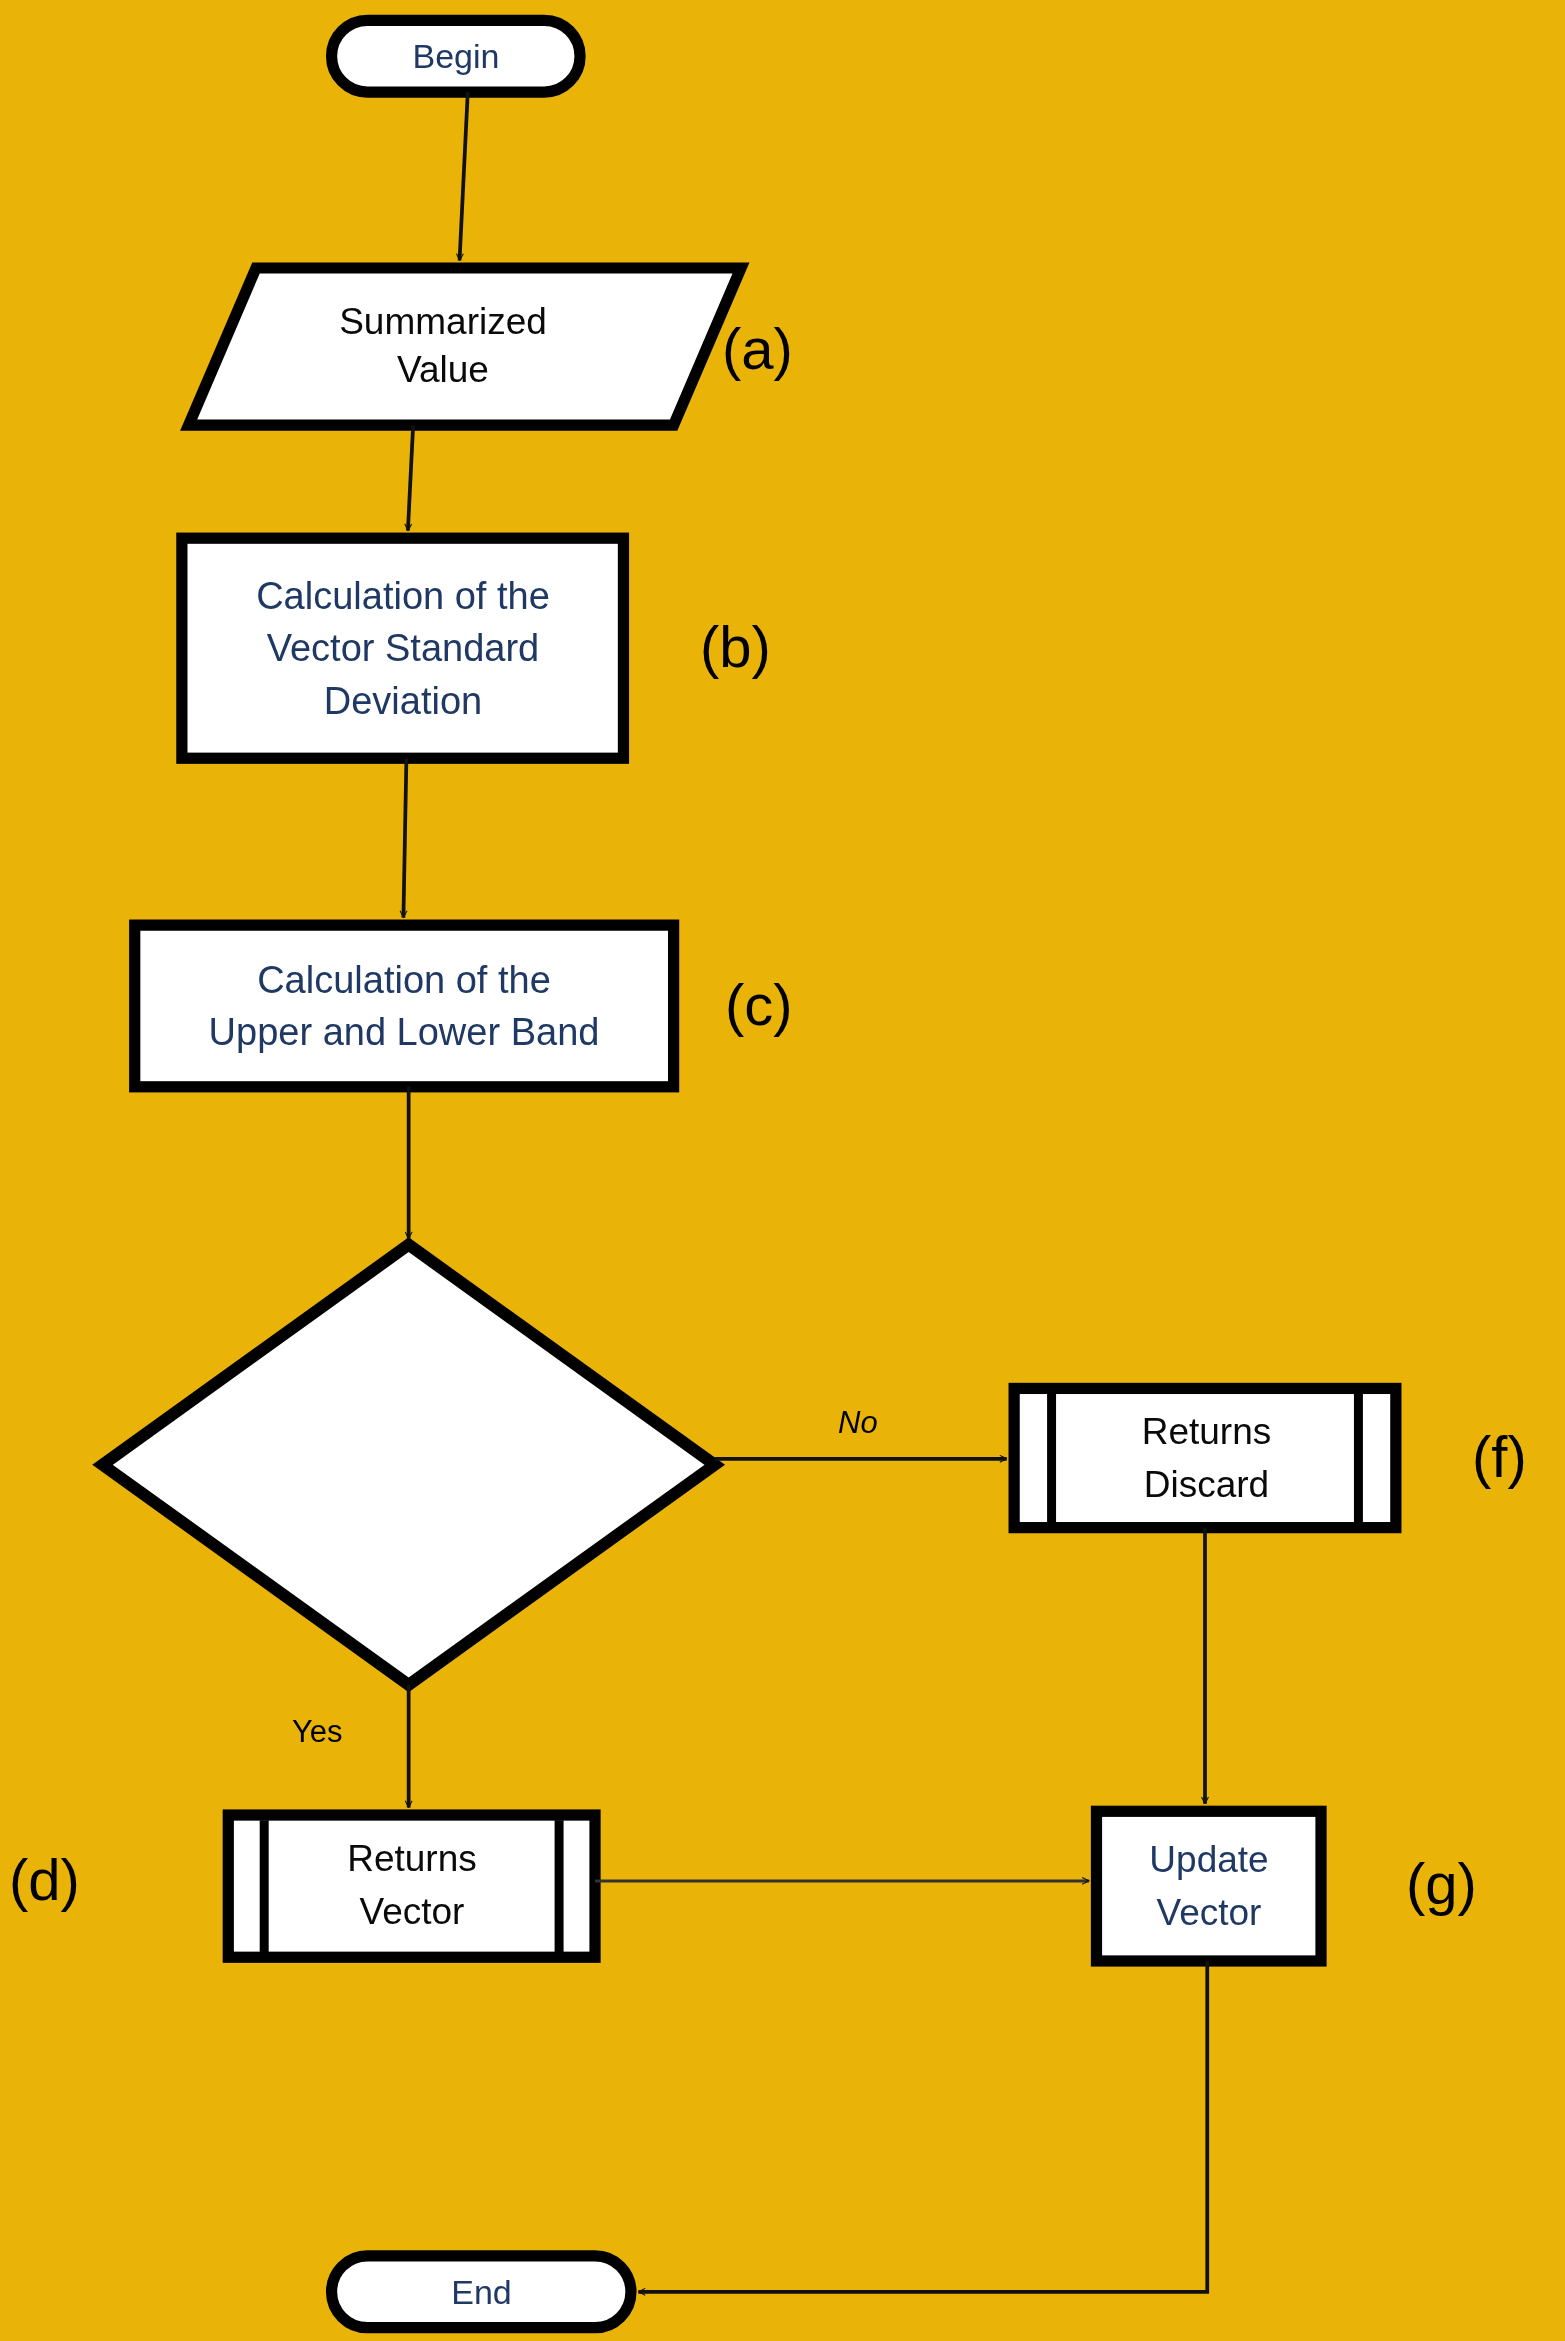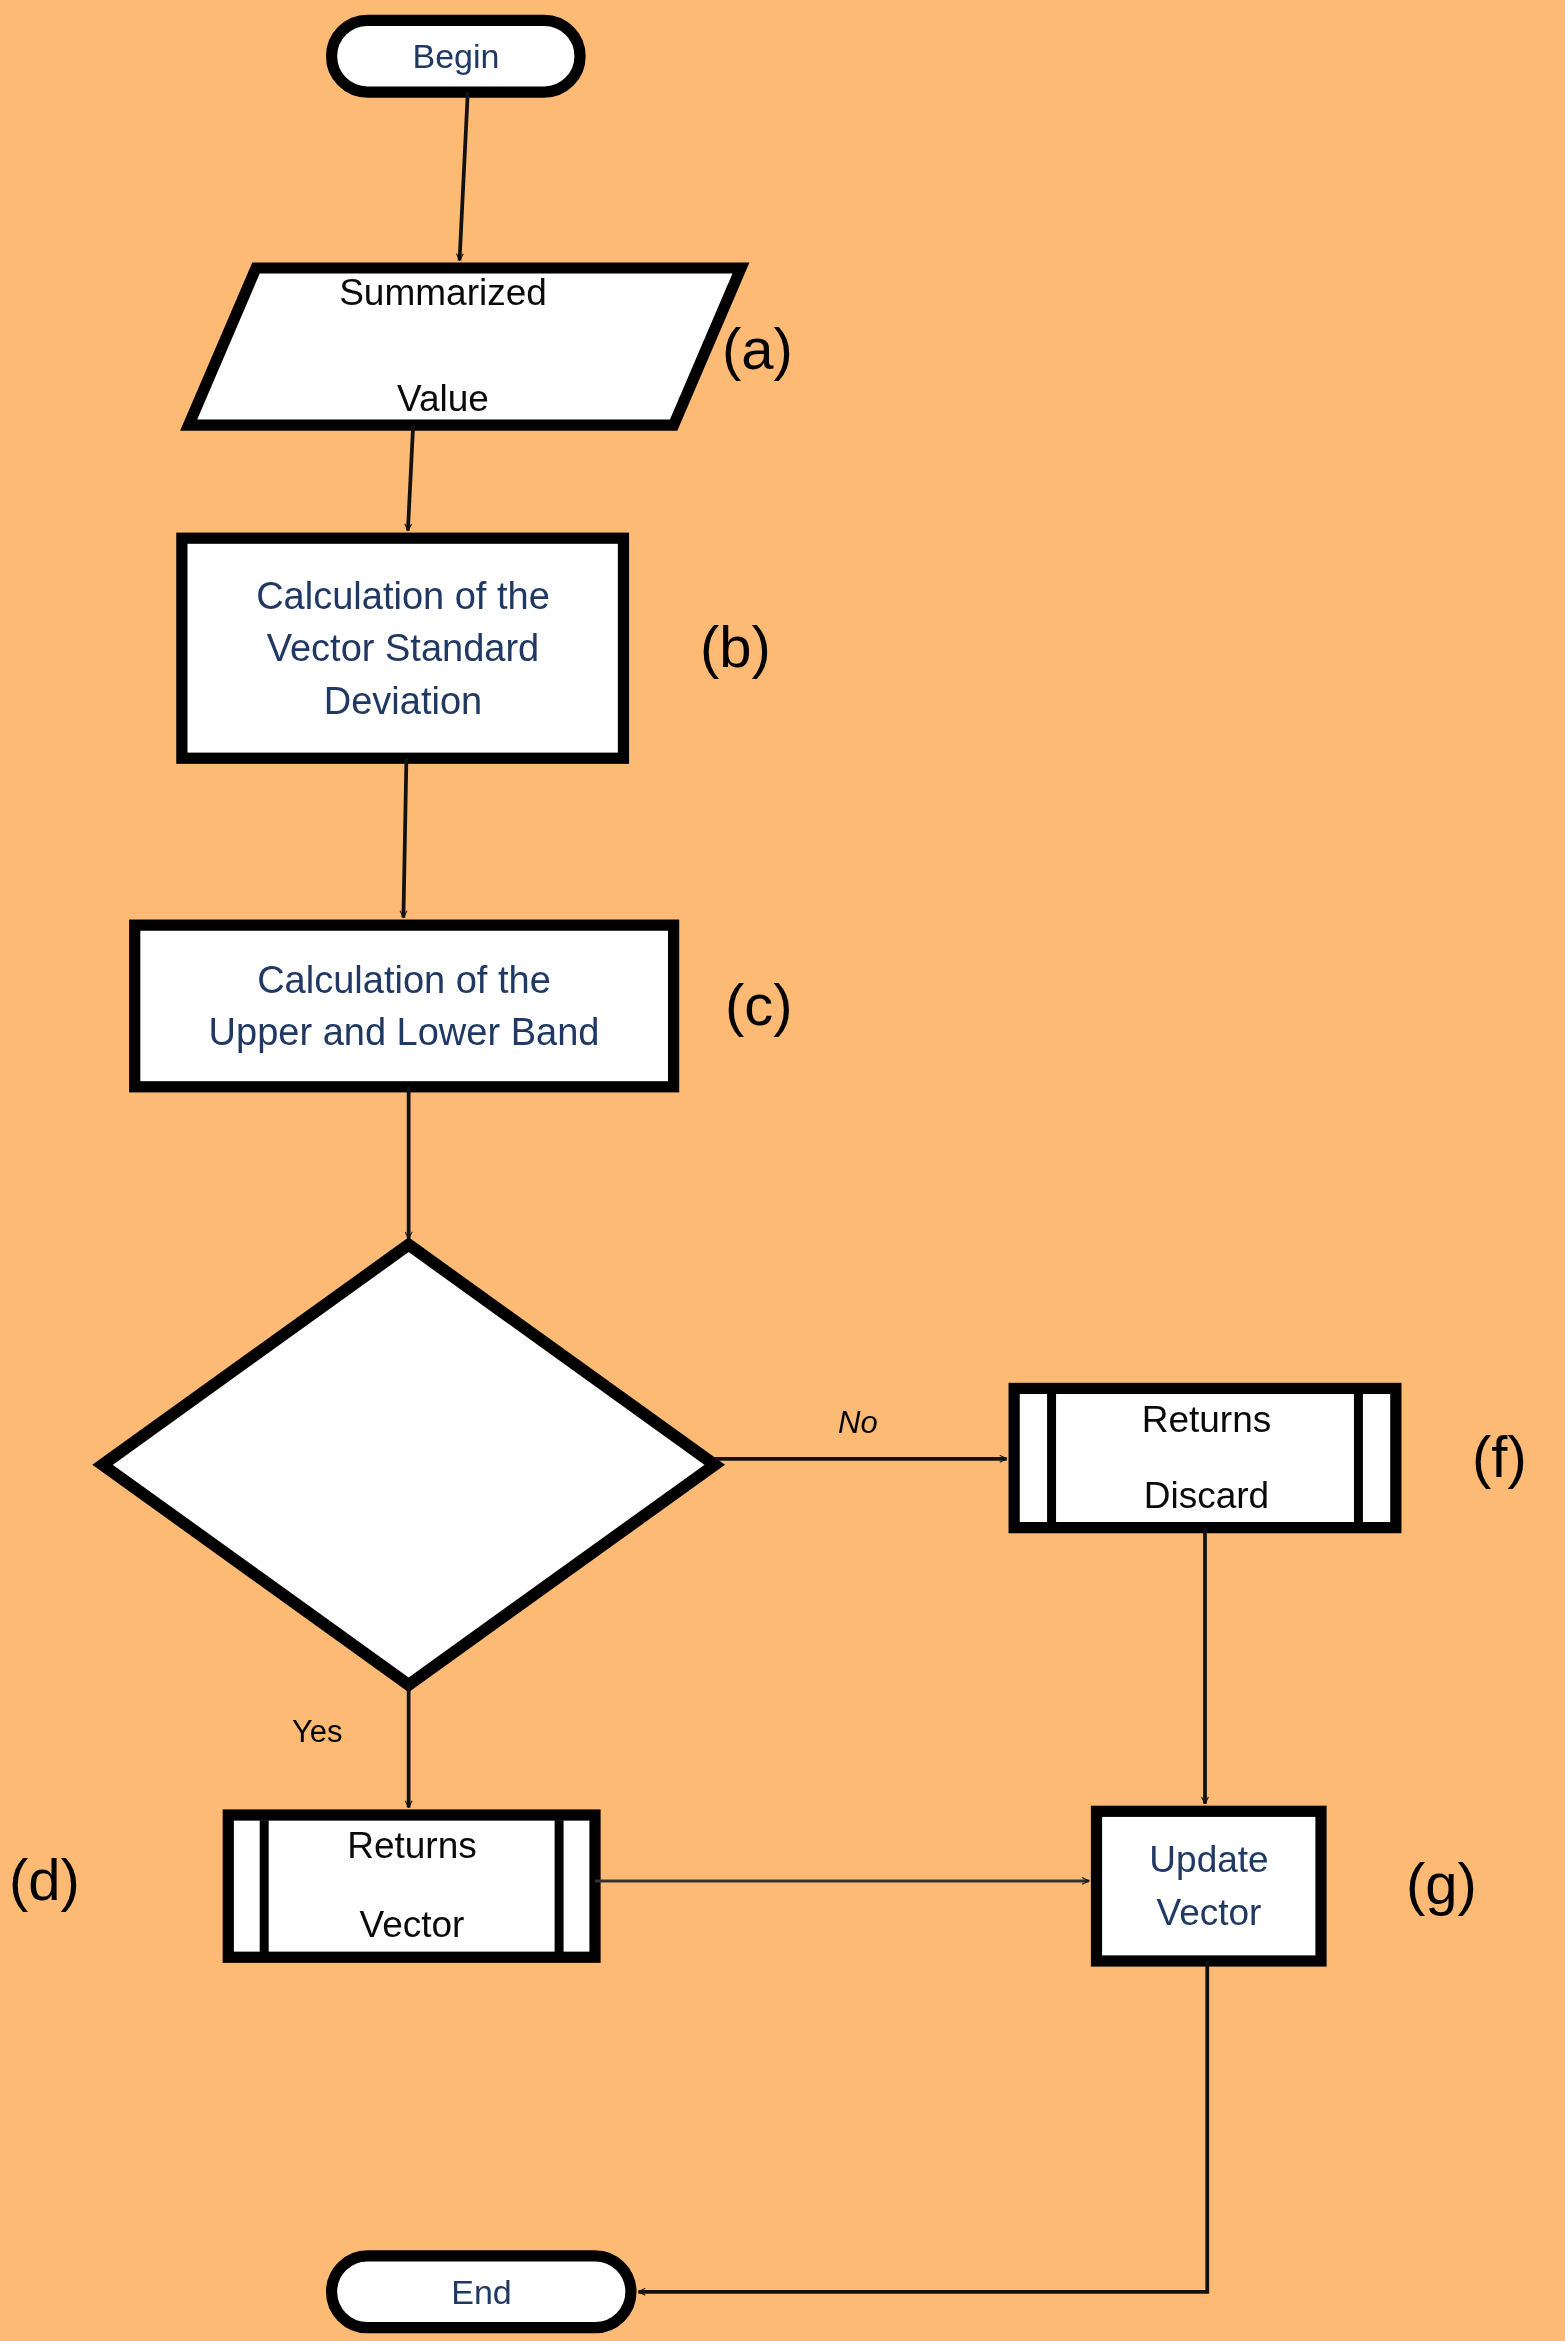--- a/index.html
+++ b/index.html
@@ -8,21 +8,21 @@
     padding: 0;
     background: #ffffff;
   }
   body {
     font-family: "Liberation Sans", sans-serif;
   }
   #canvas {
     position: relative;
     width: 1565px;
     height: 2342px;
-    background: #fdba74;
+    background: #eab308;
     overflow: hidden;
   }
   #flow-svg {
     position: absolute;
     left: 0;
     top: 0;
     width: 1565px;
     height: 2342px;
   }
   .node-text {
@@ -31,21 +31,21 @@
     align-items: center;
     justify-content: center;
     flex-direction: column;
     text-align: center;
     pointer-events: none;
     line-height: 1.30;
   }
   .node-text span { display: block; white-space: nowrap; }
 
   .t-navy { color: #1F3864; }
-  .t-black { color: #0a0a0a; justify-content: space-between; }
+  .t-black { color: #0a0a0a; }
 
   .step-label {
     position: absolute;
     color: #000000;
     font-size: 58px;
     font-weight: 400;
     line-height: 1;
     white-space: nowrap;
   }
   .edge-label {

